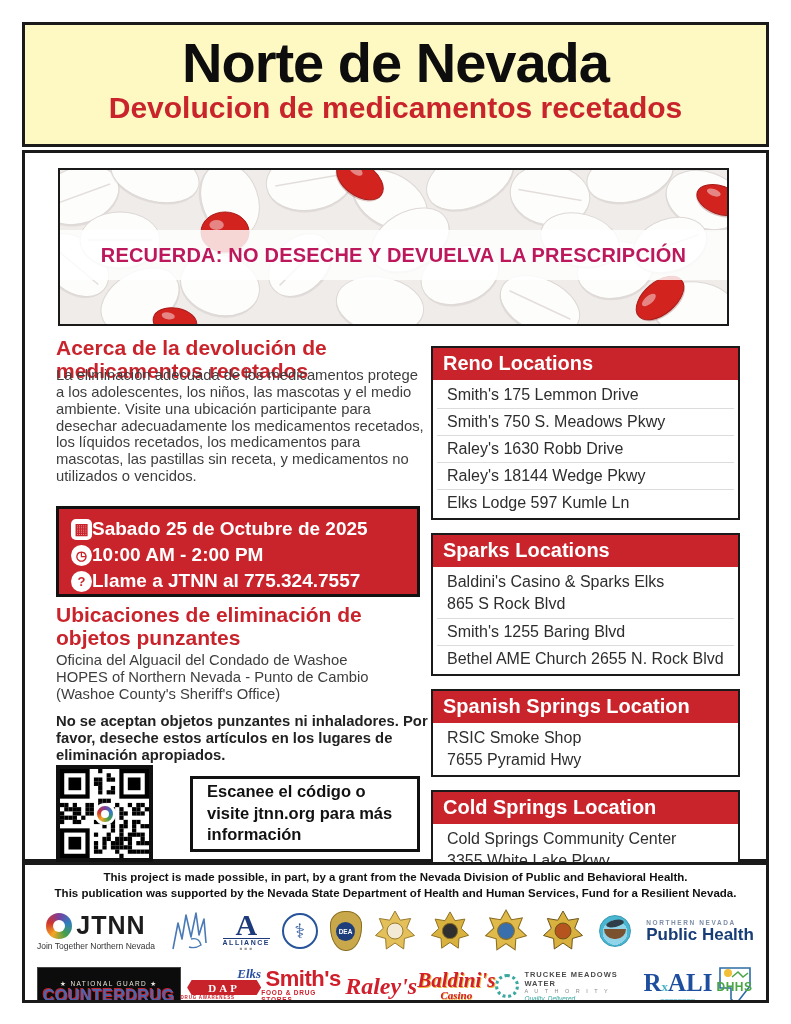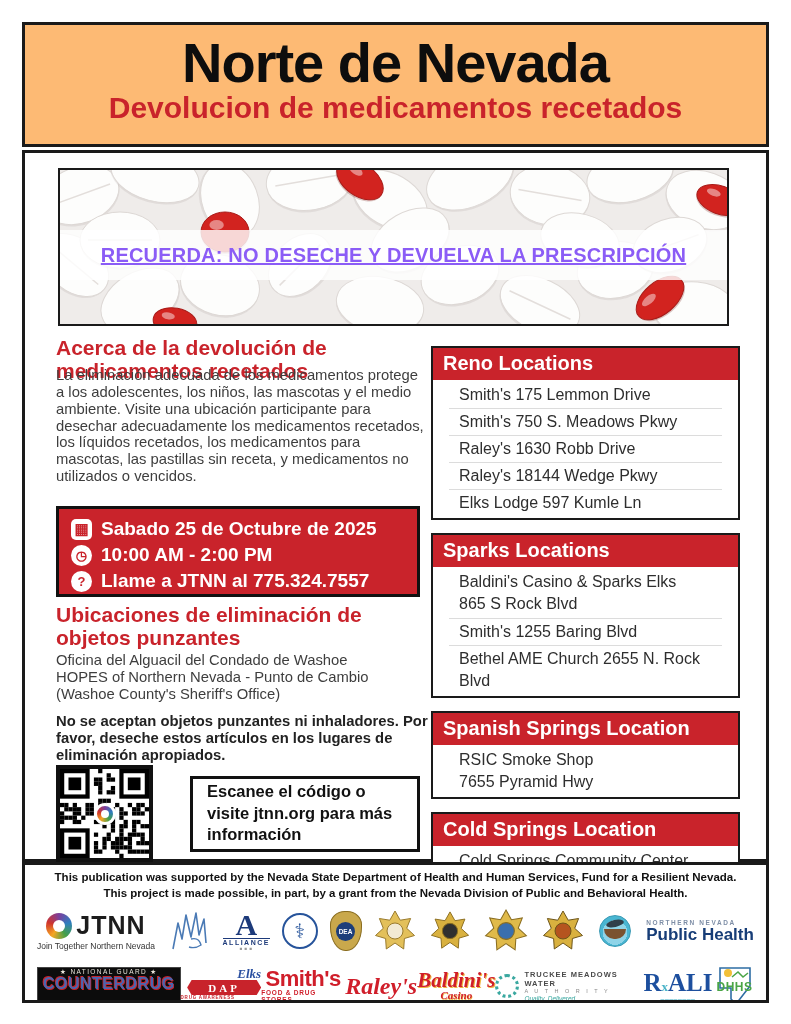--- a/index.html
+++ b/index.html
@@ -2,50 +2,50 @@
 <html style="--accent: #c9232b;"><head>
 <meta charset="utf-8">
 <style>
   * { margin:0; padding:0; box-sizing:border-box; }
   html,body { background:#ffffff; }
   body { font-family:"Liberation Sans", sans-serif; }
   .page { position:relative; width:791px; height:1024px; background:#fff; overflow:hidden; }
 
   
   .header-box { position:absolute; left:22px; top:22px; width:747px; height:125px;
-    border:3px solid #1a1a1a; text-align:center; background:#fdba74; }
+    border:3px solid #1a1a1a; text-align:center; background:#fef9c3; }
   .title { margin-top:10px; font-size:56px; font-weight:bold; letter-spacing:-1px;
     color:#0d0d0d; line-height:1.0; }
   .subtitle { font-size:30px; font-weight:bold; color:var(--accent); line-height:1.05; margin-top:1px; }
 
   
   .main-box { position:absolute; left:22px; top:150px; width:747px; height:712px;
     border:3px solid #1a1a1a; background:#fff; }
 
   
   .banner { position:absolute; left:33px; top:15px; width:671px; height:158px;
     border:2px solid #1a1a1a; overflow:hidden; background:#efecea; }
   .banner svg.pills { position:absolute; left:0; top:0; }
   .banner-band { position:absolute; left:0; right:0; top:60px; height:50px;
     background:rgba(255,255,255,0.82); display:flex; align-items:center; justify-content:center; }
-  .banner-text { font-size:20px; font-weight:bold; color:#8b5cf6; letter-spacing:0.2px;text-decoration:underline; }
+  .banner-text { font-size:20px; font-weight:bold; color:#be185d; letter-spacing:0.2px; }
 
   
   .red-h { position:absolute; color:var(--accent); font-weight:bold; font-size:21px; line-height:1.08; }
   .about-h { left:31px; top:184px; width:380px; }
   .body-p { position:absolute; color:#3e3e3e; font-size:14.8px; line-height:1.14; }
   .about-p { left:31px; top:214px; width:372px; }
   .event-box { position:absolute; left:31px; top:353px; width:364px; height:91px;
     background:var(--accent); border:3px solid #111; padding:7px 0 0 12px; }
   .ev-row { display:flex; align-items:center; height:26px; }
   .ev-ico { width:21px; height:21px; border-radius:50%; background:#fff; color:var(--accent);
     display:flex; align-items:center; justify-content:center; font-size:13px; font-weight:bold;
     flex:0 0 21px; }
   .ev-ico.cal { border-radius:5px; font-size:15px; }
-  .ev-label { color:#fff; font-weight:bold; font-size:19px; margin-left:9px; white-space:nowrap; }
+  .ev-label { color:#fff; font-weight:bold; font-size:19px; white-space:nowrap; }
   .sharps-h { left:31px; top:451px; width:380px; }
   .sharps-p { left:31px; top:499px; width:372px; }
   .sharps-note { position:absolute; left:31px; top:560px; width:376px; color:#222;
     font-size:14.8px; line-height:1.16; font-weight:bold; }
   .qr-row { position:absolute; left:31px; top:612px; width:364px; height:97px; display:flex; align-items:center;gap:27px; }
   .qr-frame { width:97px; height:97px; border:4px solid #111; background:#fff; position:relative; flex:0 0 97px; }
   .qr-center { position:absolute; left:50%; top:50%; width:22px; height:22px; transform:translate(-50%,-50%);
     border-radius:50%; border:3px solid #fff;
     background:conic-gradient(#7b3f9e,#2e7dbf,#45a049,#f5a623,#d0342c,#7b3f9e); }
   .qr-center::after { content:""; position:absolute; left:50%; top:50%; width:8px; height:8px;
@@ -53,21 +53,21 @@
   .qr-caption { margin-left:10px; border:3px solid #111; height:76px; flex:1;
     display:flex; align-items:center; padding:0 14px; font-size:16.5px; font-weight:bold;
     color:#111; line-height:1.3; background:#fff; }
 
   
   .loc-col { position:absolute; left:406px; top:193px; width:309px; display:flex;
     flex-direction:column; gap:13px; }
   .loc-box { border:2px solid #1a1a1a; background:#fff; }
   .loc-head { background:var(--accent); color:#fff; font-weight:bold; font-size:20px;
     padding:4px 10px 5px 10px; }
-  .loc-body { padding:2px 16px; }
+  .loc-body { padding:2px 4px; }
   .loc-item { padding:2px 10px; font-size:16px; color:#2e2e2e; line-height:1.38; }
   .loc-item + .loc-item { border-top:1px solid #dcdcdc; }
 
   
   .footer-box { position:absolute; left:22px; top:862px; width:747px; height:141px;
     border:3px solid #1a1a1a; background:#fff; overflow:hidden; }
   .grant { margin-top:5px; text-align:center; font-size:11.5px; font-weight:bold;
     color:#111; line-height:1.35; }
   .logo-row { display:flex; align-items:center; justify-content:space-between; padding:0 12px; }
   .logo-row1 { height:58px; margin-top:1px; }
@@ -98,21 +98,21 @@
     background:radial-gradient(circle at 50% 55%, #8fd4e8 0 55%, #49b6d2 55% 100%); border:1px solid #3a9ab5; }
   .nui-land { position:absolute; left:8px; top:18px; width:22px; height:10px; border-radius:0 0 10px 10px;
     background:#7a5230; }
   .nui-wing { position:absolute; left:10px; top:9px; width:18px; height:7px; border-radius:50%;
     background:#2f3f4a; transform:rotate(-12deg); }
   .nnph { align-items:flex-start; }
   .nnph-top { font-size:6.5px; letter-spacing:1.6px; color:#7e8ea6; font-weight:bold; }
   .nnph-main { font-size:17px; font-weight:bold; color:#173d77; line-height:1.05; }
 
   .cd-box { width:152px; height:38px; background:#0c0c0c; border:1px solid #444;
-    display:flex; flex-direction:column; align-items:center; justify-content:flex-start; }
+    display:flex; flex-direction:column; align-items:center; justify-content:flex-end; }
   .cd-top { color:#e8e4da; font-size:6.5px; letter-spacing:1.4px; }
   .cd-main { font-size:16px; font-weight:bold; letter-spacing:0.5px; color:#4a66b0;
     text-shadow:0.8px 0.8px 0 #c8232b, -0.8px -0.8px 0 #c8232b; line-height:1.0; }
   .elksdap { align-items:flex-end; }
   .elks-script { font-family:"Liberation Serif", serif; font-style:italic; font-weight:bold;
     font-size:13px; color:#2a4fa0; line-height:1; }
   .dap-ribbon { width:74px; height:15px; background:#c8232b;
     clip-path:polygon(0 50%, 6% 0, 94% 0, 100% 50%, 94% 100%, 6% 100%); color:#fff;
     font-family:"Liberation Serif", serif; font-weight:bold; font-size:11px; letter-spacing:3px;
     display:flex; align-items:center; justify-content:center; }
@@ -505,22 +505,22 @@
               <div>Cold Springs Community Center</div>
               <div>3355 White Lake Pkwy</div>
             </div>
           </div>
   </div>
 </div>
   </div>
 
   <div class="footer-box">
     <div class="grant">
+      <div>This project is made possible, in part, by a grant from the Nevada Division of Public and Behavioral Health.</div>
       <div>This publication was supported by the Nevada State Department of Health and Human Services, Fund for a Resilient Nevada.</div>
-      <div>This project is made possible, in part, by a grant from the Nevada Division of Public and Behavioral Health.</div>
     </div>
 
     <div class="logo-row logo-row1">
       <div class="lg jtnn">
         <div class="jtnn-top">
           <div class="jtnn-swirl"></div>
           <div class="jtnn-word">JTNN</div>
         </div>
         <div class="jtnn-tag">Join Together Northern Nevada</div>
       </div>

